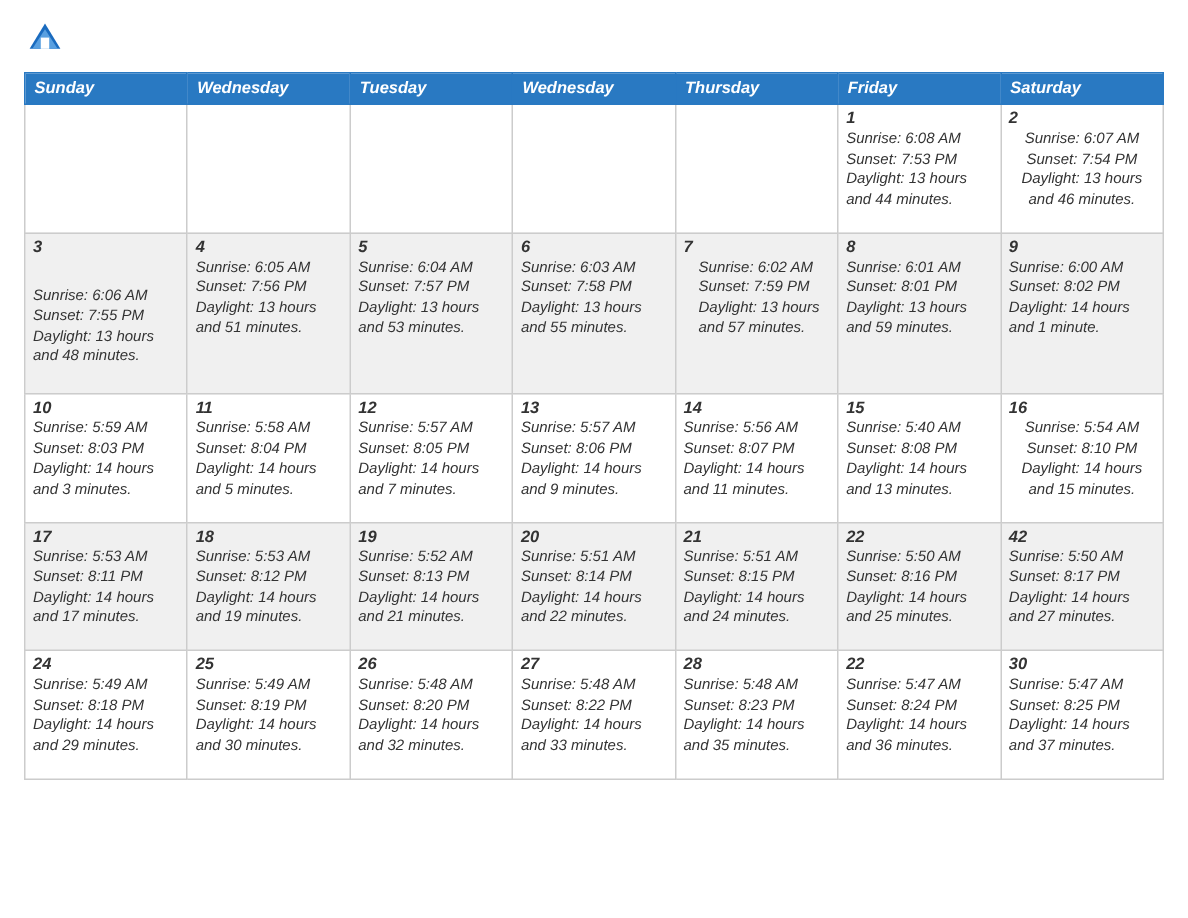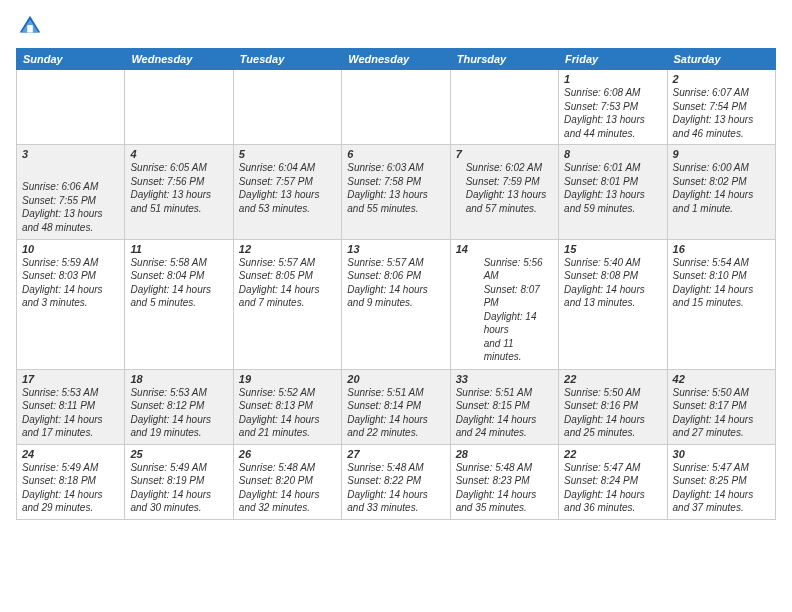--- a/index.html
+++ b/index.html
@@ -138,21 +138,21 @@
           <td class="empty-cell"></td>
           <td>
             <span class="day-number">1</span>
             <div class="day-info" style="white-space: pre-line;">Sunrise: 6:08 AM
 Sunset: 7:53 PM
 Daylight: 13 hours
 and 44 minutes.</div>
           </td>
           <td>
             <span class="day-number">2</span>
-            <div class="day-info" style="white-space: pre-line;">Sunrise: 6:07 AM
+            <div class="day-info" style="white-space: pre-line; text-align: center;">Sunrise: 6:07 AM
 Sunset: 7:54 PM
 Daylight: 13 hours
 and 46 minutes.</div>
           </td>
         </tr>
         <tr>
           <td>
             <span class="day-number">3</span>
             <div class="day-info" style="white-space: pre-line; margin-top: 20px;">Sunrise: 6:06 AM
 Sunset: 7:55 PM
@@ -226,35 +226,35 @@
           </td>
           <td>
             <span class="day-number">13</span>
             <div class="day-info" style="white-space: pre-line;">Sunrise: 5:57 AM
 Sunset: 8:06 PM
 Daylight: 14 hours
 and 9 minutes.</div>
           </td>
           <td>
             <span class="day-number">14</span>
-            <div class="day-info" style="white-space: pre-line; margin-left: 28px;">Sunrise: 5:56 AM
+            <div class="day-info" style="white-space: pre-line;">Sunrise: 5:56 AM
 Sunset: 8:07 PM
 Daylight: 14 hours
 and 11 minutes.</div>
           </td>
           <td>
             <span class="day-number">15</span>
             <div class="day-info" style="white-space: pre-line;">Sunrise: 5:40 AM
 Sunset: 8:08 PM
 Daylight: 14 hours
 and 13 minutes.</div>
           </td>
           <td>
             <span class="day-number">16</span>
-            <div class="day-info" style="white-space: pre-line;">Sunrise: 5:54 AM
+            <div class="day-info" style="white-space: pre-line; text-align: center;">Sunrise: 5:54 AM
 Sunset: 8:10 PM
 Daylight: 14 hours
 and 15 minutes.</div>
           </td>
         </tr>
         <tr>
           <td>
             <span class="day-number">17</span>
             <div class="day-info" style="white-space: pre-line;">Sunrise: 5:53 AM
 Sunset: 8:11 PM
@@ -276,21 +276,21 @@
 and 21 minutes.</div>
           </td>
           <td>
             <span class="day-number">20</span>
             <div class="day-info" style="white-space: pre-line;">Sunrise: 5:51 AM
 Sunset: 8:14 PM
 Daylight: 14 hours
 and 22 minutes.</div>
           </td>
           <td>
-            <span class="day-number">33</span>
+            <span class="day-number">21</span>
             <div class="day-info" style="white-space: pre-line;">Sunrise: 5:51 AM
 Sunset: 8:15 PM
 Daylight: 14 hours
 and 24 minutes.</div>
           </td>
           <td>
             <span class="day-number">22</span>
             <div class="day-info" style="white-space: pre-line;">Sunrise: 5:50 AM
 Sunset: 8:16 PM
 Daylight: 14 hours

